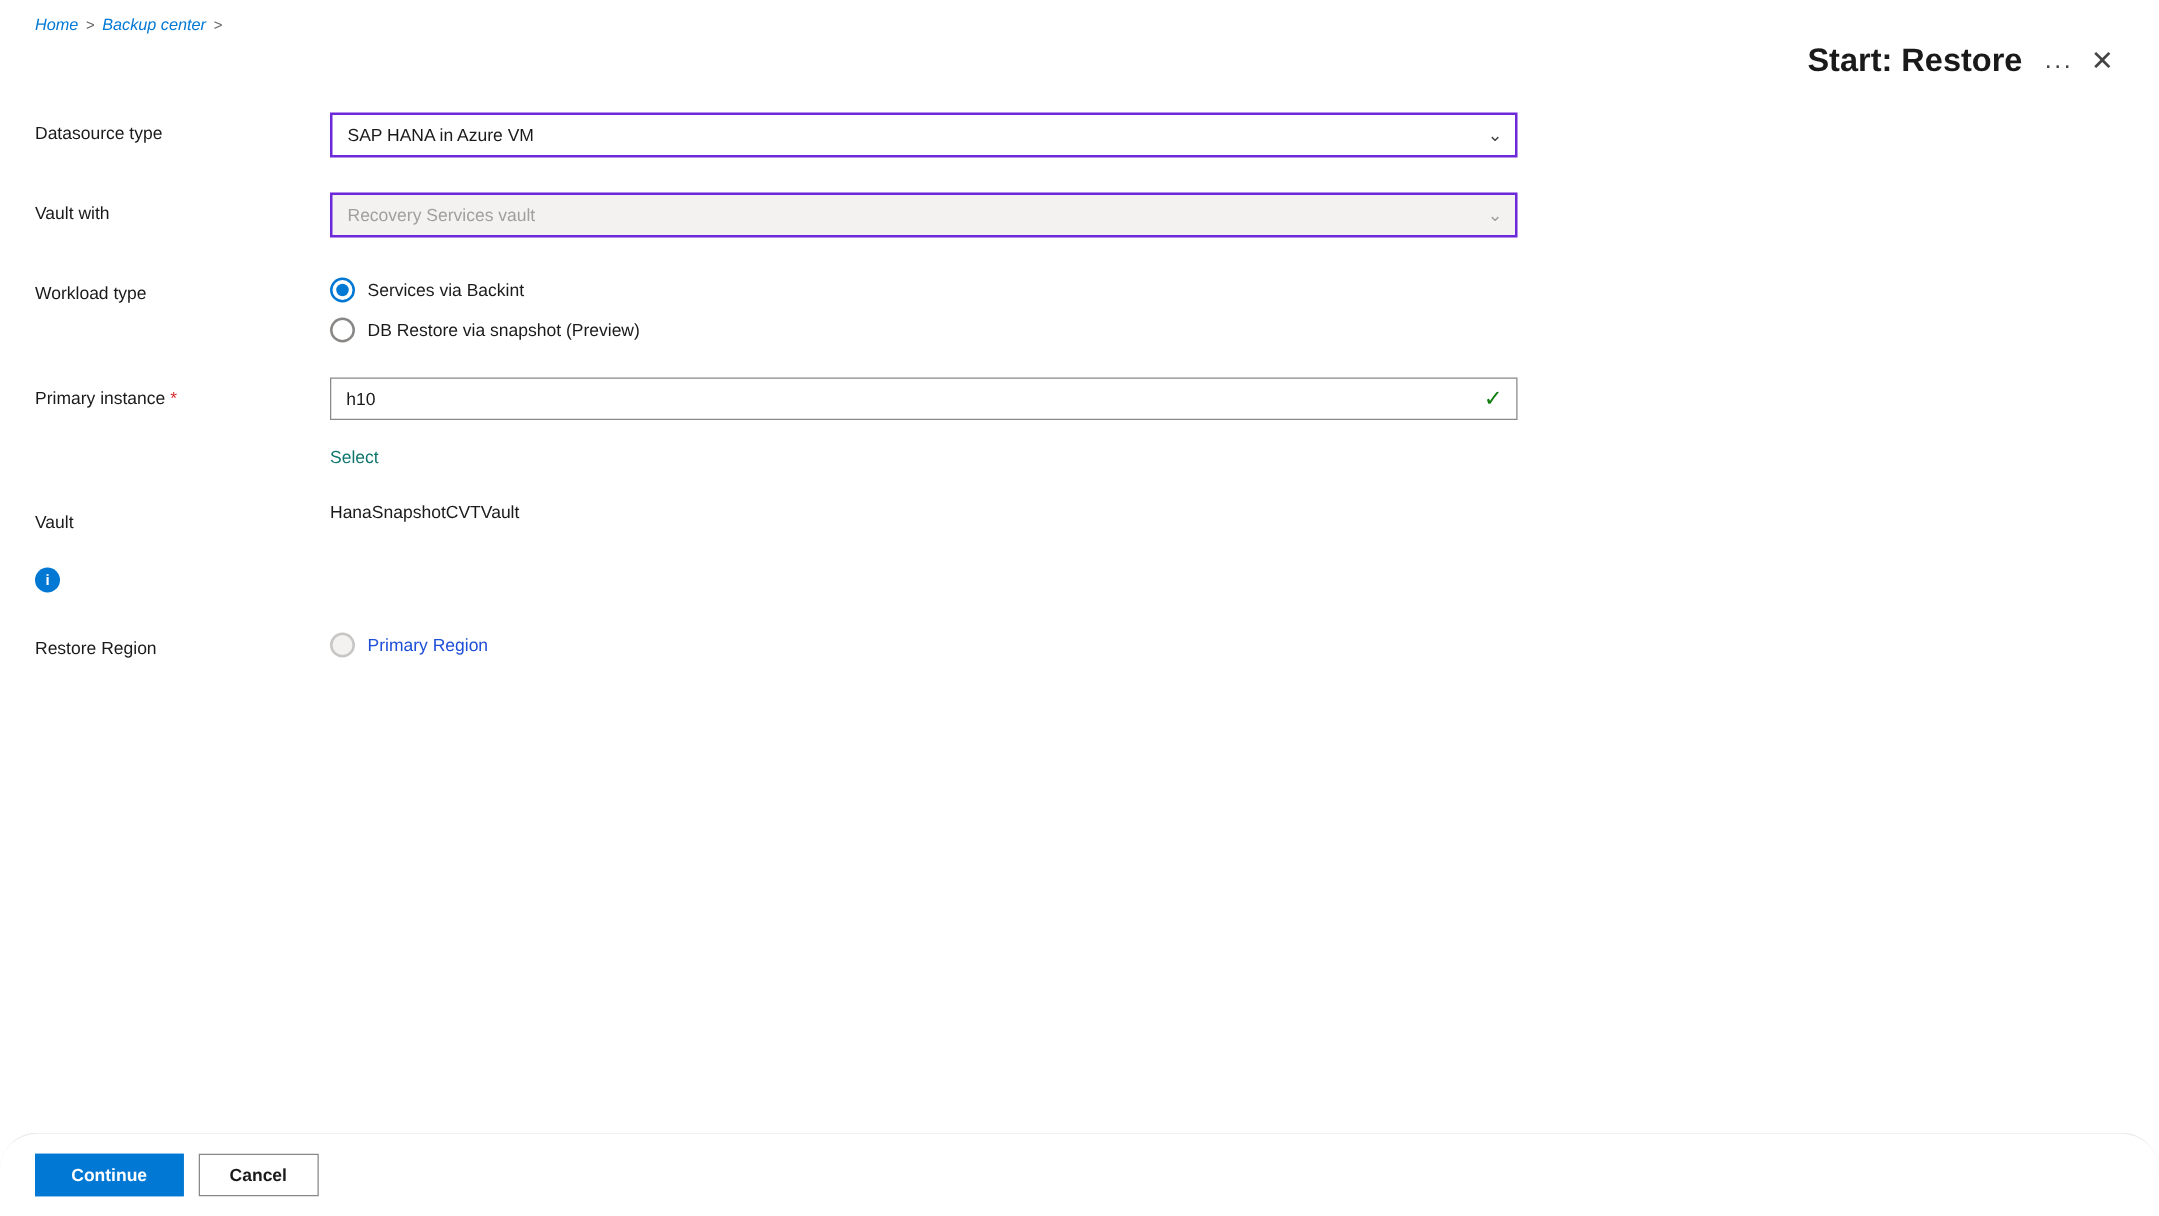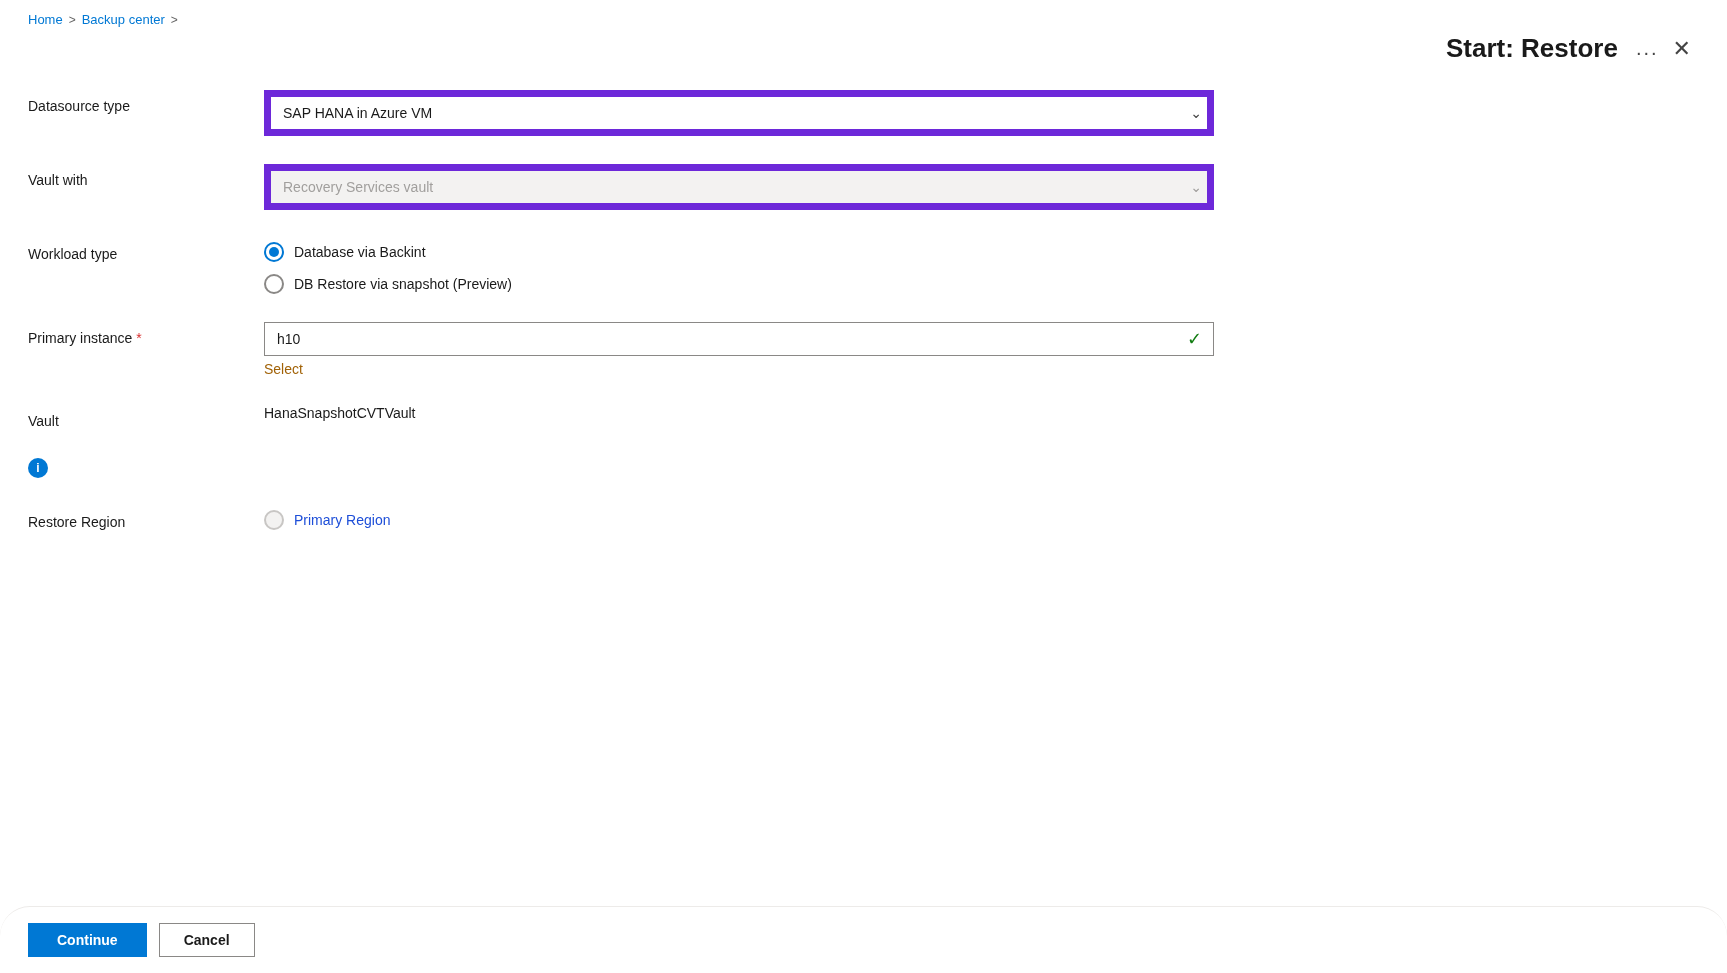--- a/index.html
+++ b/index.html
@@ -18,20 +18,21 @@
       display: flex;
       flex-direction: column;
     }
     
     .breadcrumb {
       display: flex;
       align-items: center;
       padding: 12px 28px 0 28px;
       font-size: 13px;
       gap: 6px;
+      font-style: italic;
     }
     .breadcrumb a {
       color: #0078d4;
       text-decoration: none;
     }
     .breadcrumb-sep {
       color: #666;
       font-size: 12px;
     }
     
@@ -97,21 +98,21 @@
     .form-control {
       flex: 1;
       max-width: 950px;
     }
     .dropdown-wrapper {
       position: relative;
       width: 100%;
     }
     .dropdown-display {
       width: 100%;
-      border: 7px solid #6d28d9;
+      border: 2px solid #6d28d9;
       background: #fff;
       padding: 8px 40px 8px 12px;
       font-size: 14px;
       color: #1a1a1a;
       cursor: pointer;
       display: flex;
       align-items: center;
       justify-content: space-between;
       user-select: none;
     }
@@ -199,25 +200,25 @@
     }
     .check-icon {
       position: absolute;
       right: 12px;
       top: 50%;
       transform: translateY(-50%);
       color: #107c10;
       font-size: 18px;
     }
     .select-link {
-      color: #a16207;
+      color: #0f766e;
       text-decoration: none;
       font-size: 14px;
       display: block;
-      margin-top: 5px;
+      margin-top: 21px;
       cursor: pointer;
     }
     
     .vault-value {
       font-size: 14px;
       color: #1a1a1a;
       padding-top: 8px;
     }
     
     .info-banner {
@@ -325,21 +326,21 @@
       </div>
     </div>
 
     <div class="form-row">
       <div class="form-label">Workload type</div>
       <div class="form-control">
         <div class="radio-group">
 
           <div class="radio-item">
             <div class="radio-input checked"></div>
-            <span class="radio-label">Database via Backint</span>
+            <span class="radio-label">Services via Backint</span>
           </div>
 
           <div class="radio-item">
             <div class="radio-input unchecked"></div>
             <span class="radio-label">DB Restore via snapshot (Preview)</span>
           </div>
 
         </div>
       </div>
     </div>

